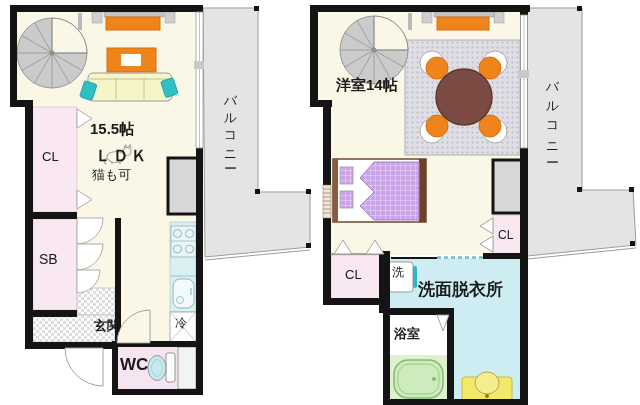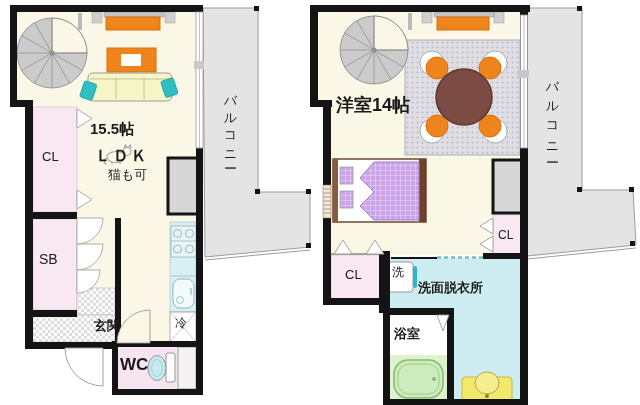--- a/index.html
+++ b/index.html
@@ -279,30 +279,30 @@
       <polygon points="493,236 480,244 493,252" fill="#FFFFFF" stroke="#999999" stroke-width="0.9"></polygon>
       <path d="M391,258 L437,258" stroke="#141414" stroke-width="2"></path>
       <path d="M437,257.5 L483,257.5" stroke="#7FB9C4" stroke-width="2.5" stroke-dasharray="4,3"></path>
       <polygon points="437,315 443,331 449,315" fill="#FFFFFF" stroke="#999999" stroke-width="0.9"></polygon>
     </g>
   </g>
 </svg>
 
 <div class="lbl" style="left:95px;top:100px;font-size:16px;font-weight:600;letter-spacing:2px;margin-top:48px;">ＬＤＫ</div>
 <div class="lbl" style="left:90px;top:121px;font-size:15px;font-weight:600;">15.5帖</div>
-<div class="lbl" style="left:92px;top:168px;font-size:13px;margin-left:16px;">猫も可</div>
+<div class="lbl" style="left:92px;top:168px;font-size:13px;">猫も可</div>
 <div class="lbl" style="left:42px;top:150px;font-size:13px;">CL</div>
 <div class="lbl" style="left:39px;top:252px;font-size:14px;">SB</div>
 <div class="lbl" style="left:58px;top:319px;font-size:13px;font-weight:600;margin-left:36px;">玄関</div>
 <div class="lbl" style="left:120px;top:356px;font-size:17px;font-weight:700;">WC</div>
 <div class="lbl" style="left:175px;top:317px;font-size:12px;">冷</div>
 <div class="lbl v" style="left:224px;top:86px;font-size:13px;letter-spacing:4px;">バルコニー</div>
 
-<div class="lbl" style="left:336px;top:96px;font-size:18px;font-weight:600;">洋室14帖</div>
+<div class="lbl" style="left:336px;top:77px;font-size:15px;font-weight:600;">洋室14帖</div>
 <div class="lbl" style="left:345px;top:268px;font-size:13px;">CL</div>
 <div class="lbl" style="left:498px;top:229px;font-size:12px;">CL</div>
 <div class="lbl" style="left:392px;top:266px;font-size:12px;">洗</div>
-<div class="lbl" style="left:418px;top:281px;font-size:13px;font-weight:600;">洗面脱衣所</div>
+<div class="lbl" style="left:418px;top:281px;font-size:17px;font-weight:600;">洗面脱衣所</div>
 <div class="lbl" style="left:394px;top:327px;font-size:13px;font-weight:700;">浴室</div>
 <div class="lbl v" style="left:546px;top:72px;font-size:13px;letter-spacing:6px;">バルコニー</div>
 
 
 </div>
 
 </body></html>

